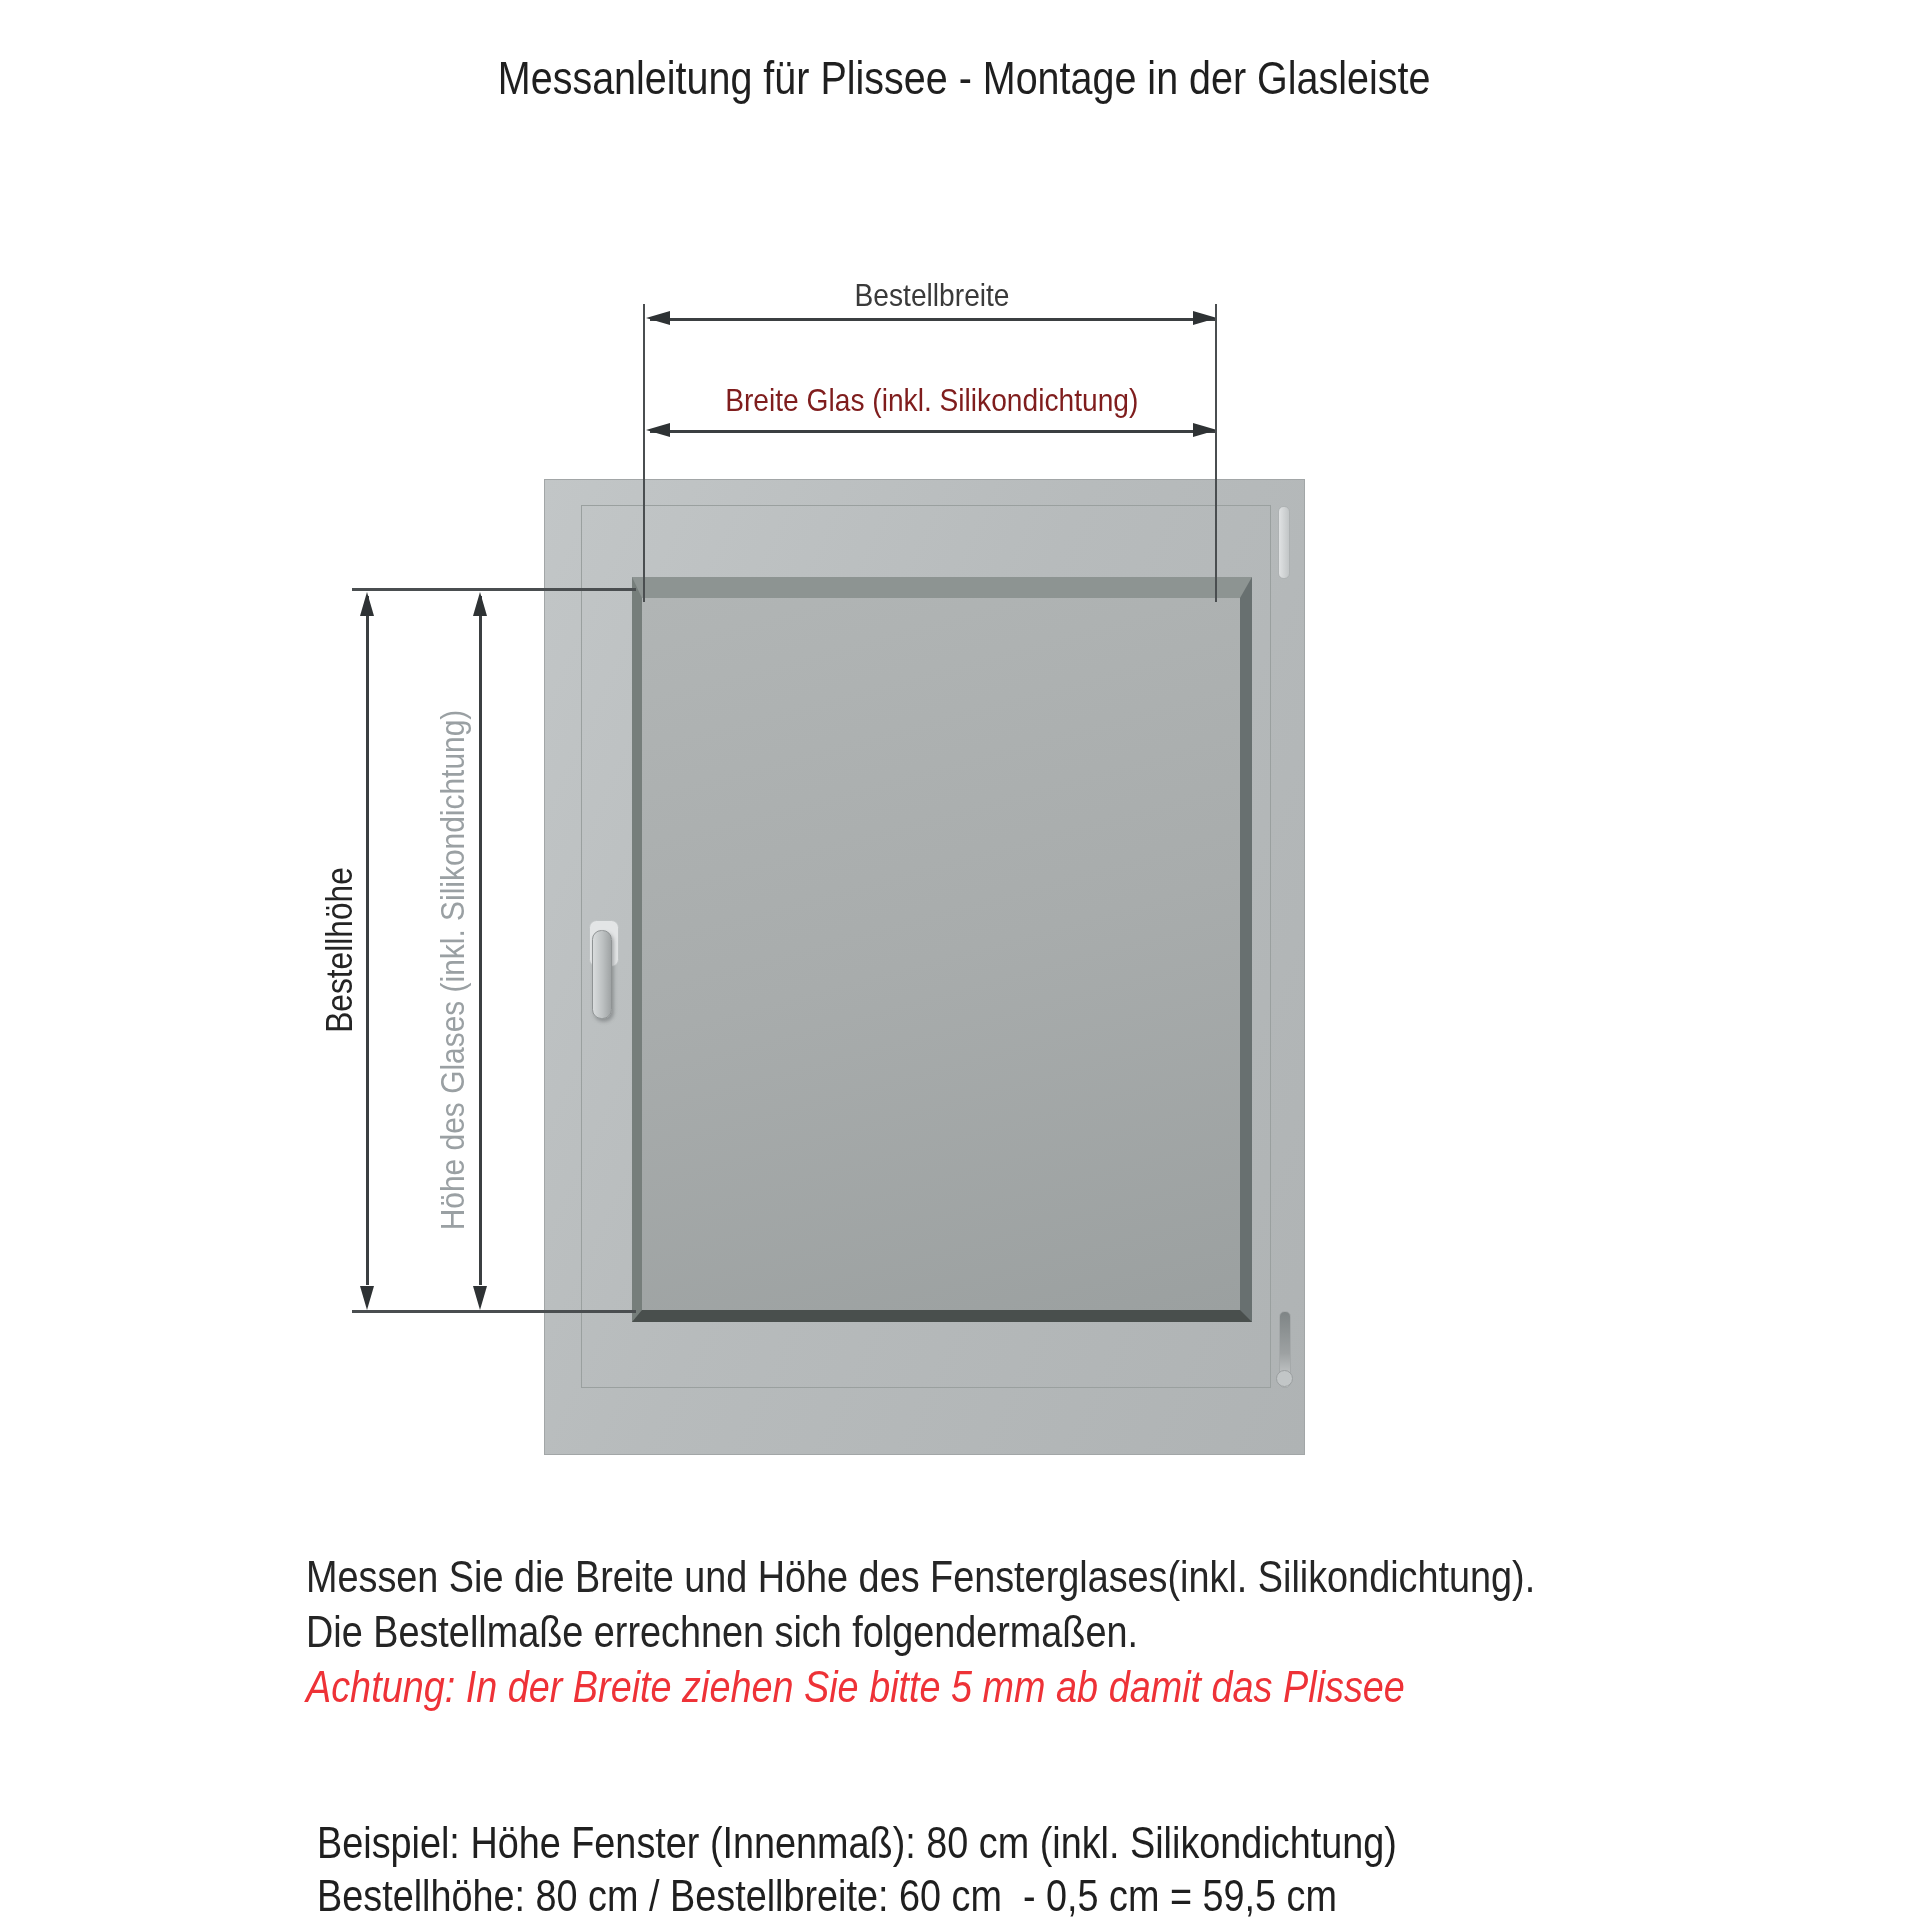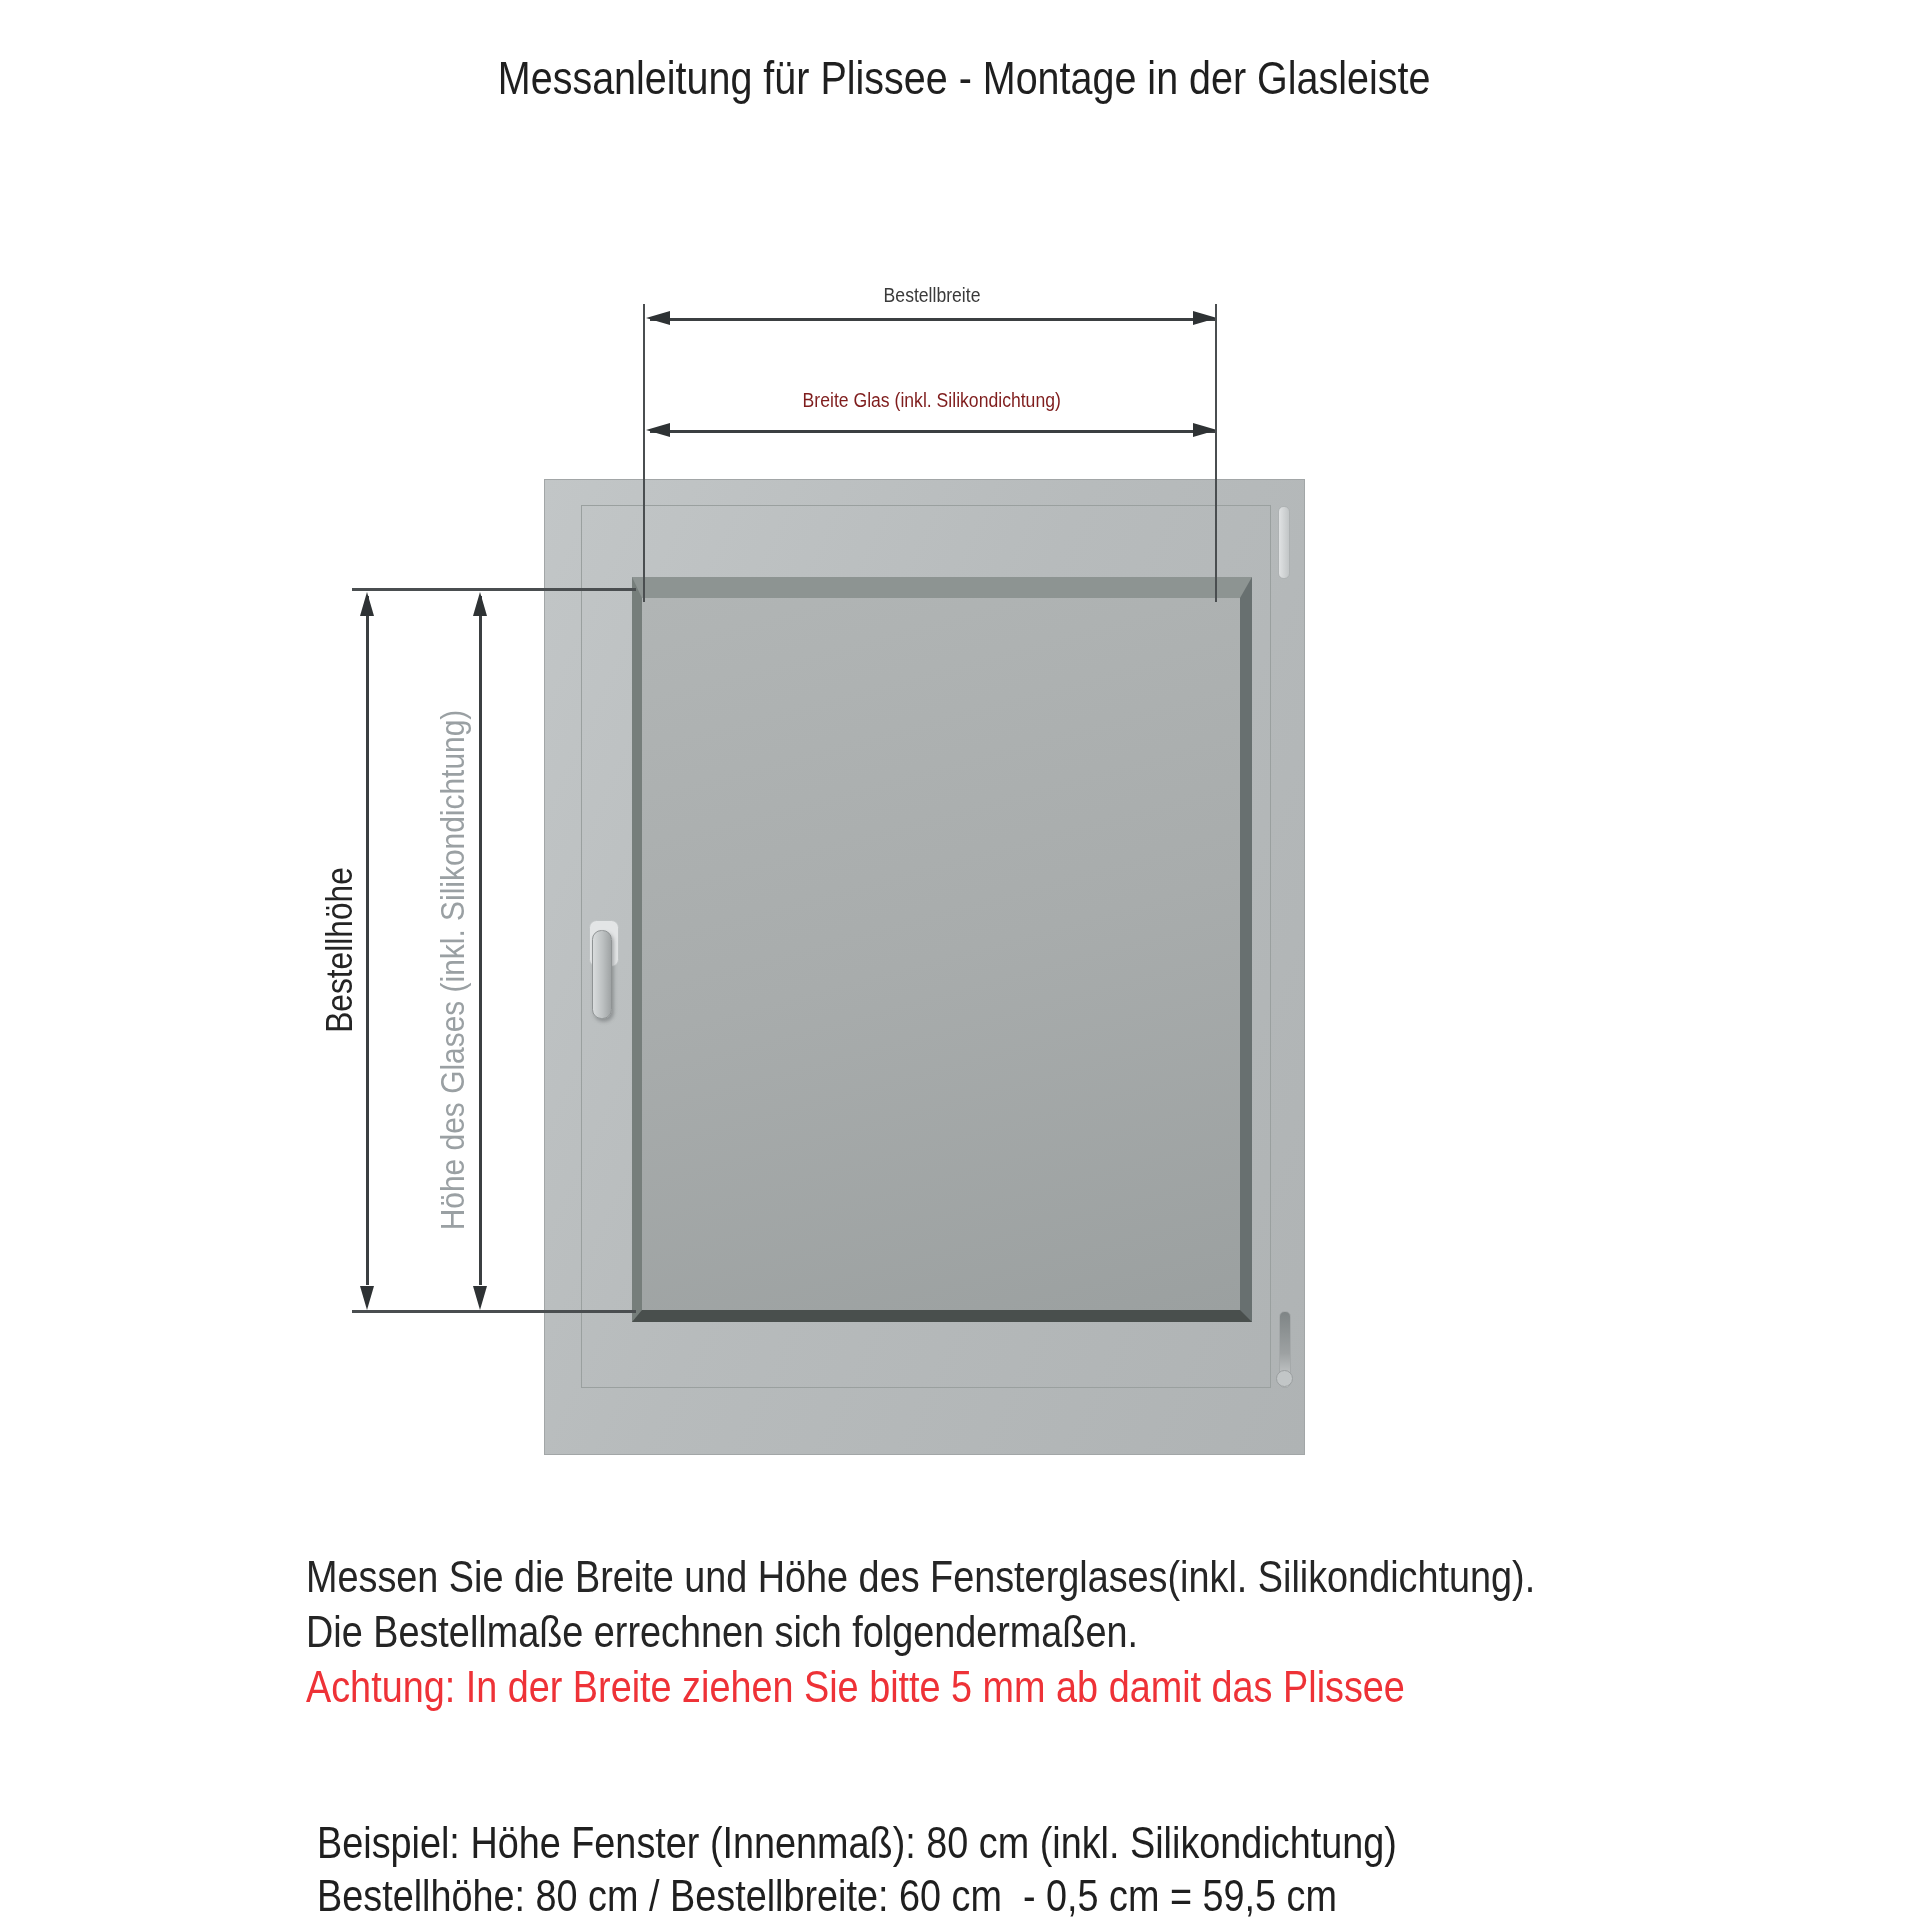--- a/index.html
+++ b/index.html
@@ -8,21 +8,21 @@
     font-family:"Liberation Sans",sans-serif;color:#1e1e1e;margin-top:44px;
   }
   .abs{position:absolute;}
   .cond{display:inline-block;transform:scaleX(0.84);transform-origin:0 50%;white-space:pre;}
   .cond-c{display:inline-block;transform:scaleX(0.84);transform-origin:50% 50%;white-space:pre;}
 
   
   .title-wrap{left:0;top:5.6px;width:1928px;text-align:center;font-size:47px;line-height:56px;color:#1f1f1f;}
 
   
-  .dim-label-h{left:646px;width:572px;text-align:center;font-size:20px;line-height:38px;color:#3a3a3a;}
+  .dim-label-h{left:646px;width:572px;text-align:center;font-size:32px;line-height:38px;color:#3a3a3a;}
   .dim-label-h .cond-c{transform:scaleX(0.88);}
   .lbl-gray{color:#7f1d1d;}
 
   
   .dline{background:#3b3f41;}
   .ext{background:#4a4e50;}
   .head{width:0;height:0;}
   .head-left {border-top:7.5px solid transparent;border-bottom:7.5px solid transparent;border-right:24.5px solid #2e3234;}
   .head-right{border-top:7.5px solid transparent;border-bottom:7.5px solid transparent;border-left:24.5px solid #2e3234;}
   .head-up   {border-left:7.5px solid transparent;border-right:7.5px solid transparent;border-bottom:24.5px solid #2e3234;}
@@ -75,21 +75,21 @@
     background:linear-gradient(180deg,#7f8586 0%,#9da1a2 55%,#d5d8d9 100%);
     border:0.9px solid #a5a9aa;box-sizing:border-box;
   }
   .hinge-knob{
     left:1276px;top:1326px;width:17px;height:17px;border-radius:50%;
     background:#c2c6c7;border:0.9px solid #9b9fa0;box-sizing:border-box;
   }
 
   
   .instructions{left:306px;top:1505px;font-size:45px;line-height:55px;color:#252525;}
-  .instructions .warn{color:#ee3237;}
+  .instructions .warn{color:#ee3237;font-style:italic;}
   .example{left:317px;top:1772px;font-size:45px;line-height:53px;color:#1f1f1f;}
   .txt-line{white-space:pre;}
 </style>
 </head>
 <body>
 
 <div id="canvas">
 
   <div class="abs title-wrap">
     <span class="cond-c">Messanleitung für Plissee - Montage in der Glasleiste</span>

